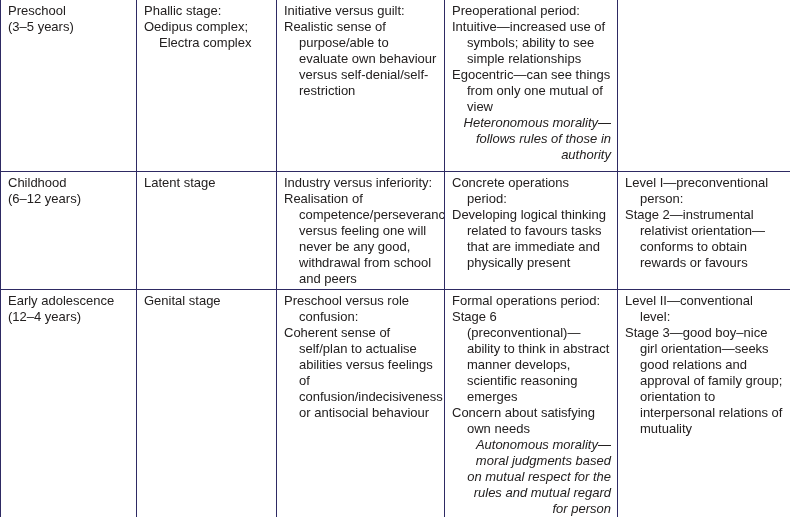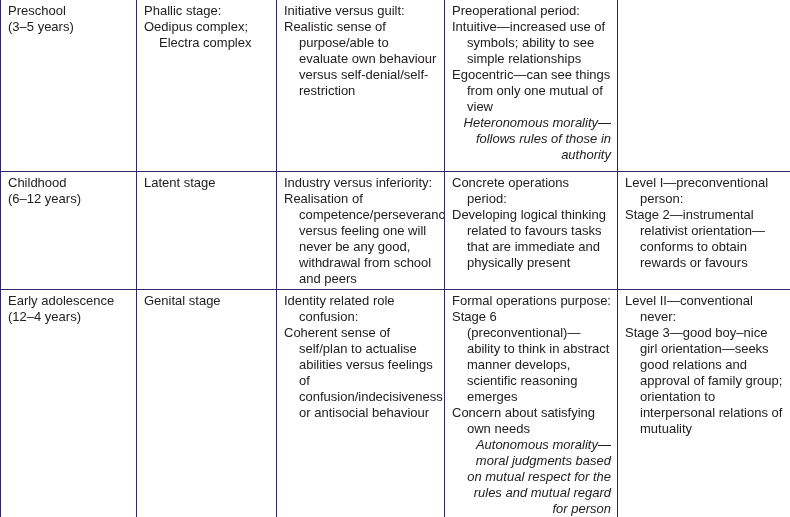--- a/index.html
+++ b/index.html
@@ -111,30 +111,30 @@
 
     <tr class="r3">
       <td>
         <p class="para">Early adolescence</p>
         <p class="para">(12–4 years)</p>
       </td>
       <td>
         <p class="para">Genital stage</p>
       </td>
       <td>
-        <p class="para">Identity related role confusion:</p>
+        <p class="para">Preschool versus role confusion:</p>
         <p class="para">Coherent sense of self/plan to actualise abilities versus feelings of confusion/indecisiveness or antisocial behaviour</p>
       </td>
       <td>
-        <p class="para">Formal operations purpose:</p>
+        <p class="para">Formal operations period:</p>
         <p class="para">Stage 6</p>
         <p class="para block">(preconventional)—ability to think in abstract manner develops, scientific reasoning emerges</p>
         <p class="para">Concern about satisfying own needs</p>
         <p class="para italic">Autonomous morality—moral judgments based on mutual respect for the rules and mutual regard for person</p>
       </td>
       <td>
-        <p class="para">Level II—conventional never:</p>
+        <p class="para">Level II—conventional level:</p>
         <p class="para">Stage 3—good boy–nice girl orientation—seeks good relations and approval of family group; orientation to interpersonal relations of mutuality</p>
       </td>
     </tr>
   </tbody>
     </table>
 </div>
 
 </body></html>

